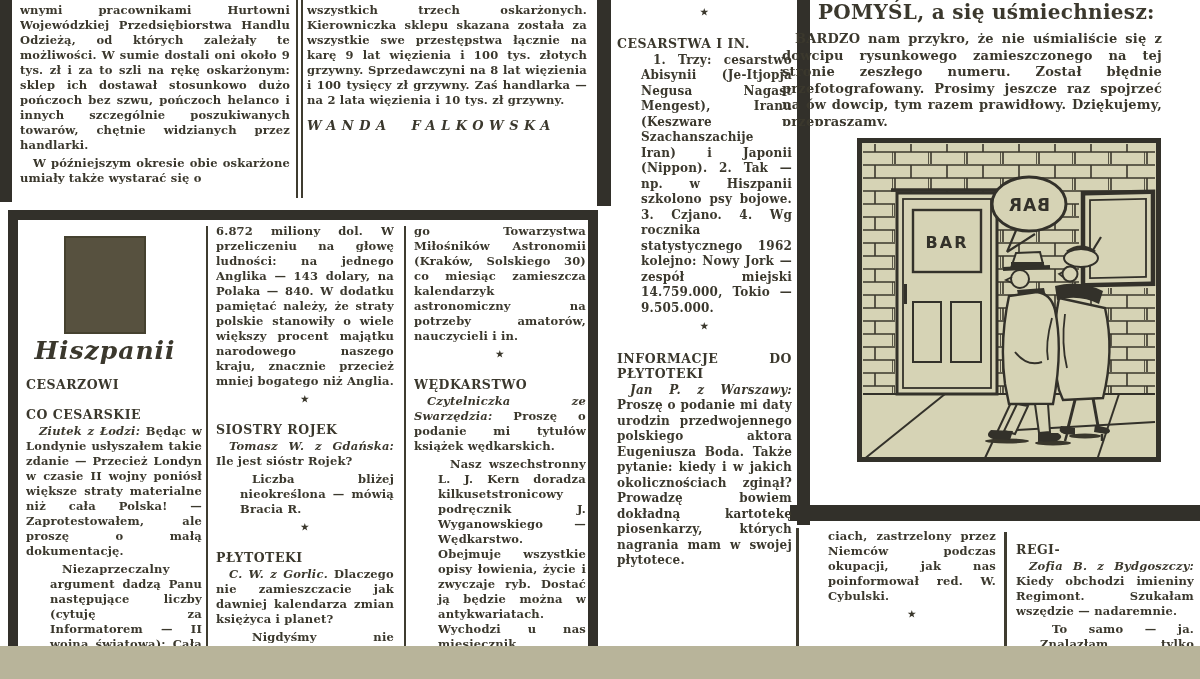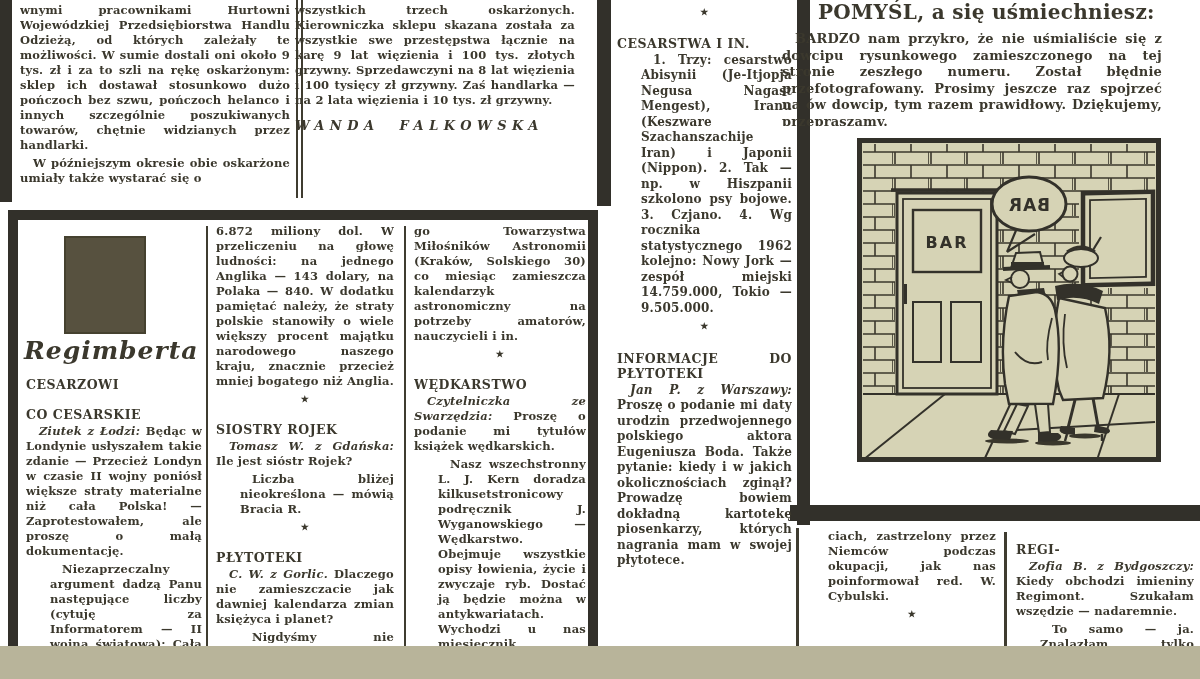--- a/index.html
+++ b/index.html
@@ -46,21 +46,21 @@
   <div class="bar" style="left:797px;top:0;width:13px;height:525px"></div>
   <div class="bar" style="left:790px;top:505px;width:410px;height:16px"></div>
   <div class="rule" style="left:796px;top:528px;width:3px;height:130px"></div>
   <div class="rule" style="left:1004px;top:532px;width:3px;height:126px"></div>
   <div class="bar" style="left:0;top:667px;width:1200px;height:12px"></div>
 
   <div class="col txt" style="left:20px;top:3px;width:270px;height:196px">
     <p class="p">wnymi pracownikami Hurtowni Wojewódzkiej Przedsiębiorstwa Handlu Odzieżą, od których zależały te możliwości. W sumie dostali oni około 9 tys. zł i za to szli na rękę oskarżonym: sklep ich dostawał stosunkowo dużo pończoch bez szwu, pończoch helanco i innych szczególnie poszukiwanych towarów, chętnie widzianych przez handlarki.</p>
     <p class="p ind">W późniejszym okresie obie oskarżone umiały także wystarać się o</p>
   </div>
-  <div class="col txt" style="left:295px;top:3px;width:280px;height:196px">
+  <div class="col txt" style="left:307px;top:3px;width:280px;height:196px">
     <p class="p">wszystkich trzech oskarżonych. Kierowniczka sklepu skazana została za wszystkie swe przestępstwa łącznie na karę 9 lat więzienia i 100 tys. złotych grzywny. Sprzedawczyni na 8 lat więzienia i 100 tysięcy zł grzywny. Zaś handlarka — na 2 lata więzienia i 10 tys. zł grzywny.</p>
     <div class="byline">WANDA FALKOWSKA</div>
   </div>
 
   <div class="col txt" style="left:617px;top:2px;width:175px;height:660px;font-size:12px;line-height:15.5px">
     <div class="star">★</div>
     <div class="h">CESARSTWA I IN.</div>
     <p class="p ans">1. Trzy: cesarstwo Abisynii (Je-Itjopja Negusa Nagast Mengest), Iranu (Keszware Szachanszachije Iran) i Japonii (Nippon). 2. Tak — np. w Hiszpanii szkolono psy bojowe. 3. Czjano. 4. Wg rocznika statystycznego 1962 kolejno: Nowy Jork — zespół miejski 14.759.000, Tokio — 9.505.000.</p>
     <div class="star">★</div>
     <div class="h h2line">INFORMACJE DO PŁYTOTEKI</div>
@@ -153,21 +153,21 @@
         <path d="M178,266 l4,29 l11,-1 l-2,-28 z" fill="#d6d3b5" stroke="#33312a" stroke-width="2"></path>
         <path d="M134,292 q-7,6 2,9 l17,1 l3,-9 z" fill="#33312a"></path>
         <path d="M181,295 l20,0 q7,4 -1,8 l-19,1 z" fill="#33312a"></path>
       </g>
       <rect x="2.5" y="2.5" width="299" height="319" fill="none" stroke="#33312a" stroke-width="5"></rect>
     </svg>
   </div>
 
   <div id="odp-box">
     <div id="portrait"></div>
-    <div id="odp-title">Regimberta</div>
+    <div id="odp-title">Hiszpanii</div>
 
     <div class="col txt" style="left:8px;top:142px;width:176px;height:298px">
       <div class="h" style="margin-bottom:0">CESARZOWI</div>
       <div class="h">CO CESARSKIE</div>
       <p class="p ind"><span class="lead">Ziutek z Łodzi:</span> <span>Będąc w Londynie usłyszałem takie zdanie — Przecież Londyn w czasie II wojny poniósł większe straty materialne niż cała Polska! — Zaprotestowałem, ale proszę o małą dokumentację.</span></p>
       <p class="p ans">Niezaprzeczalny argument dadzą Panu następujące liczby (cytuję za Informatorem — II wojna światowa): Cała Polska w latach 1939—45 poniosła straty materialne wynoszące 20.000 milionów dolarów; zaś cała Wielka Brytania —</p>
     </div>
 
     <div class="rule" style="left:188px;top:6px;width:2px;height:438px"></div>
 

